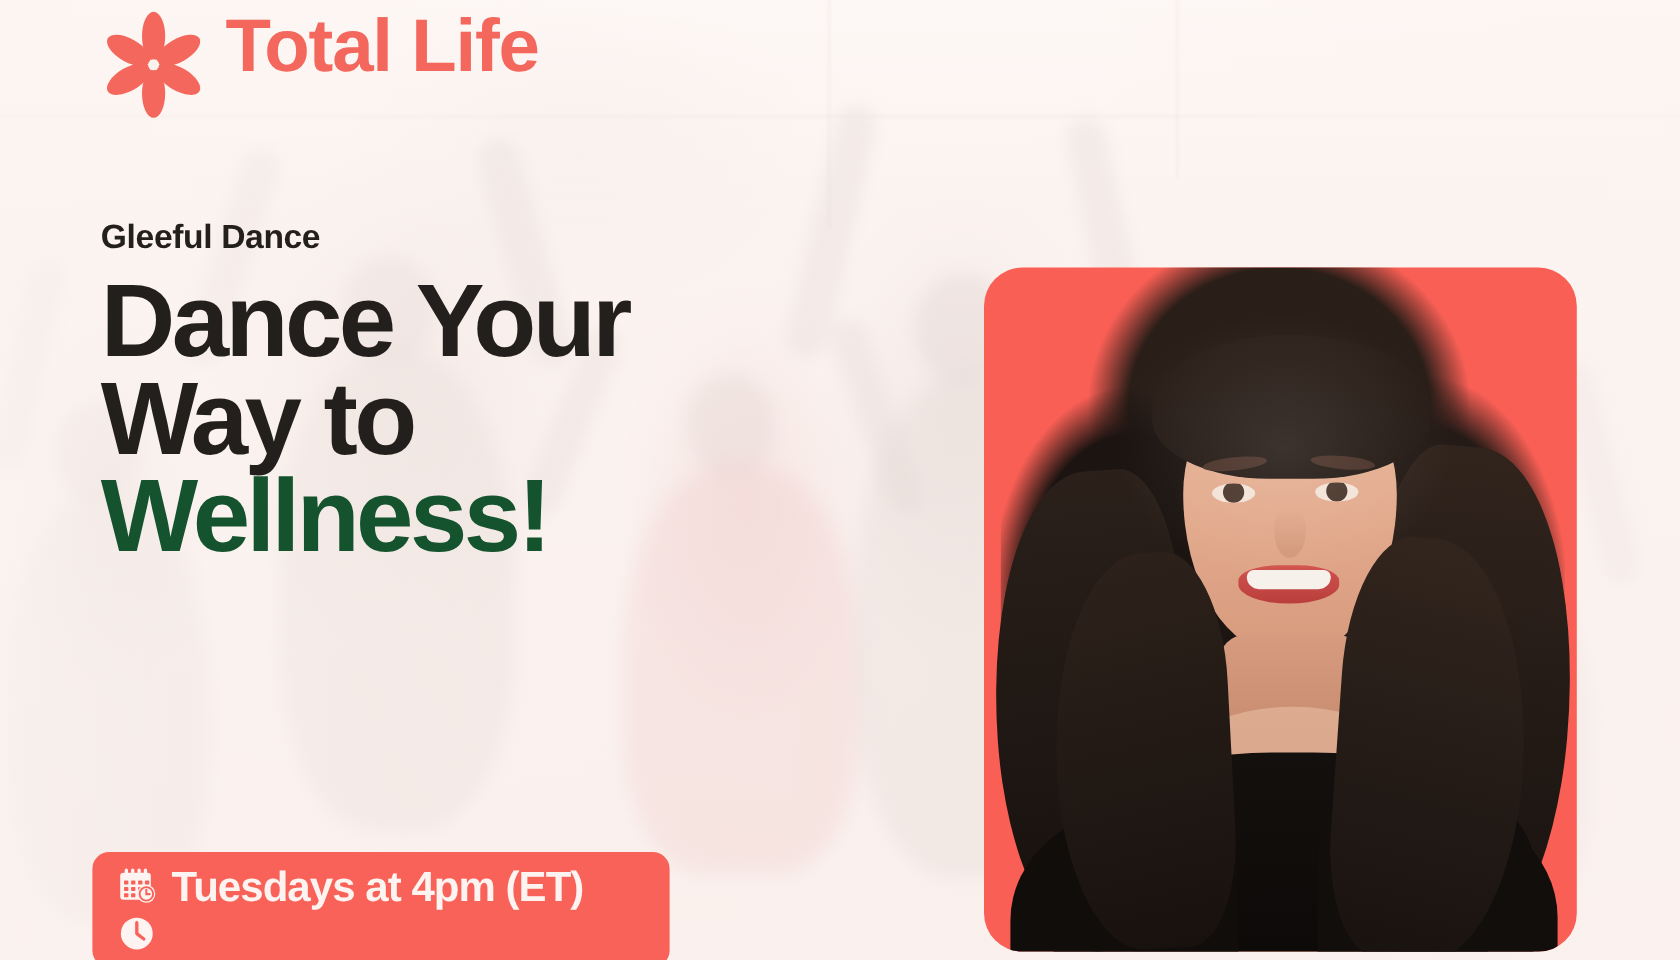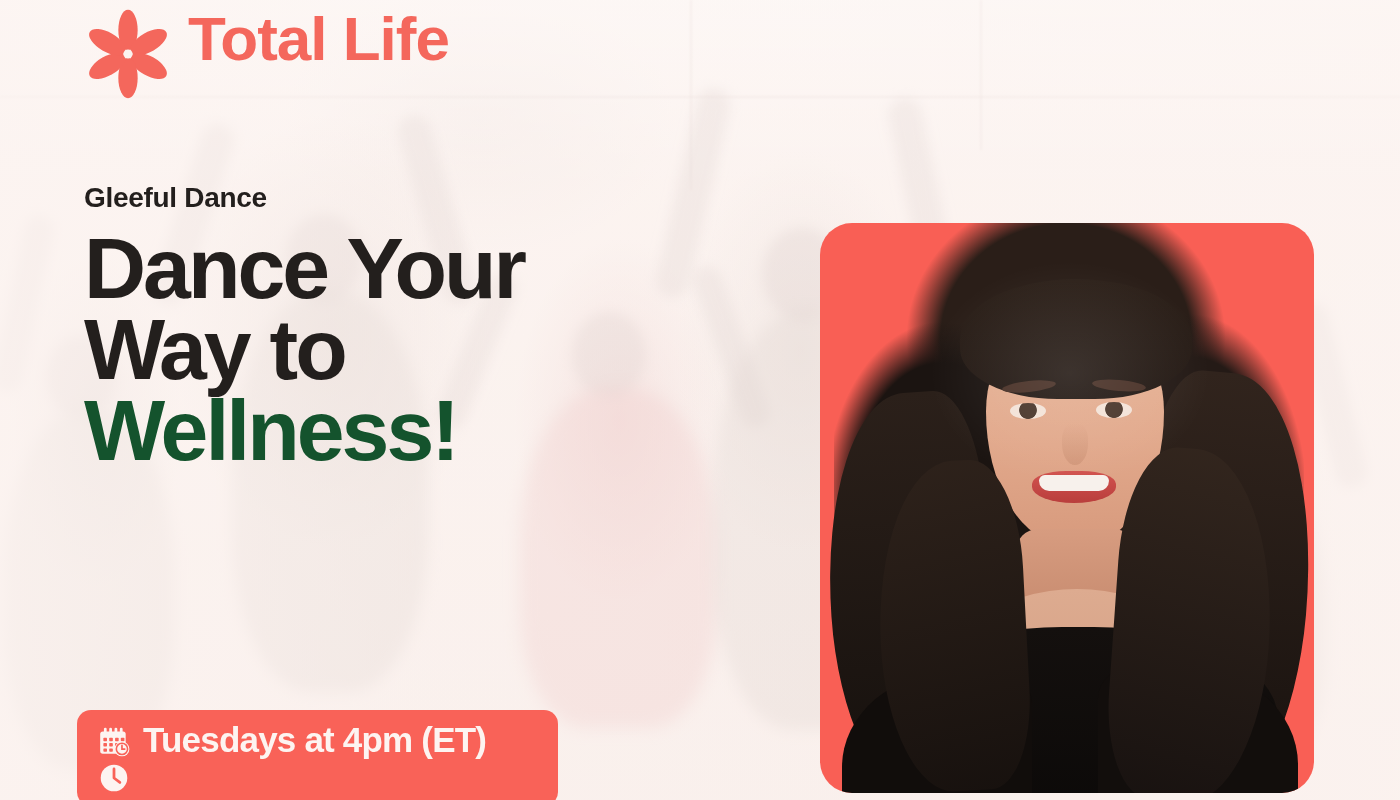--- a/index.html
+++ b/index.html
@@ -65,21 +65,21 @@
     line-height:1.28; letter-spacing:-.4px;
   }
 
   
   #schedule-badge {
     position:absolute; left:77px; top:710px; width:481px; height:96px;
     background:#f96258; border-radius:14px;
     padding:11px 20px 0 20px;
     display:flex; flex-direction:column; gap:2px;
   }
-  #schedule-badge .row { display:flex; align-items:flex-end; gap:12px; }
+  #schedule-badge .row { display:flex; align-items:flex-start; gap:12px; }
   #schedule-badge .row .label {
     font-size:35px; font-weight:700; color:#fdf4f1;
     letter-spacing:-.8px; line-height:1.08; white-space:nowrap;
   }
   #schedule-badge .ico { width:34px; height:34px; flex:0 0 34px; display:block; }
 
   
   #portrait-card {
     position:absolute; left:820px; top:223px; width:494px; height:570px;
     background:#f95f55; border-radius:32px; overflow:hidden;

